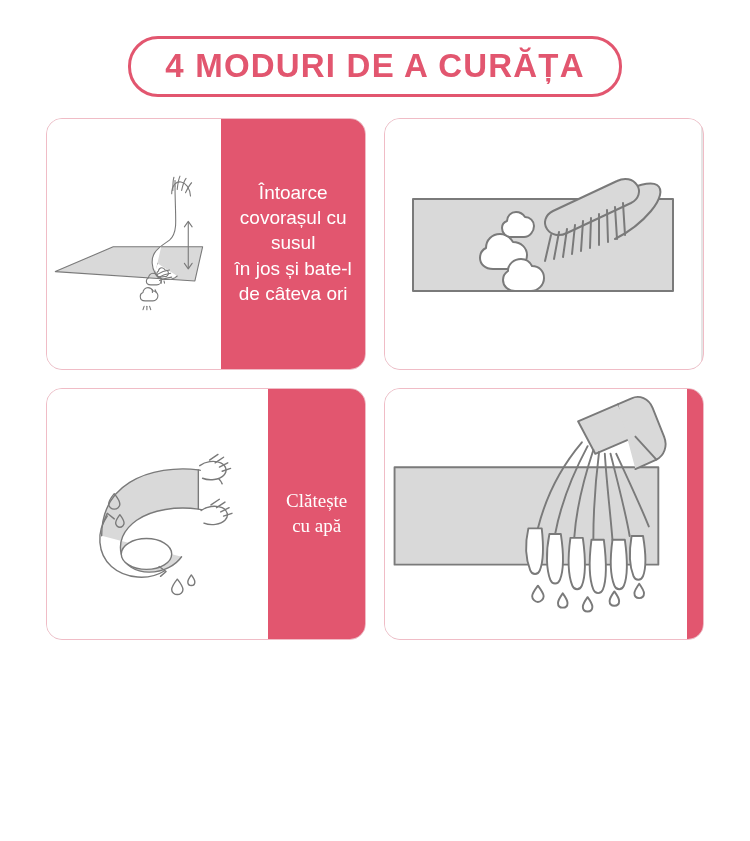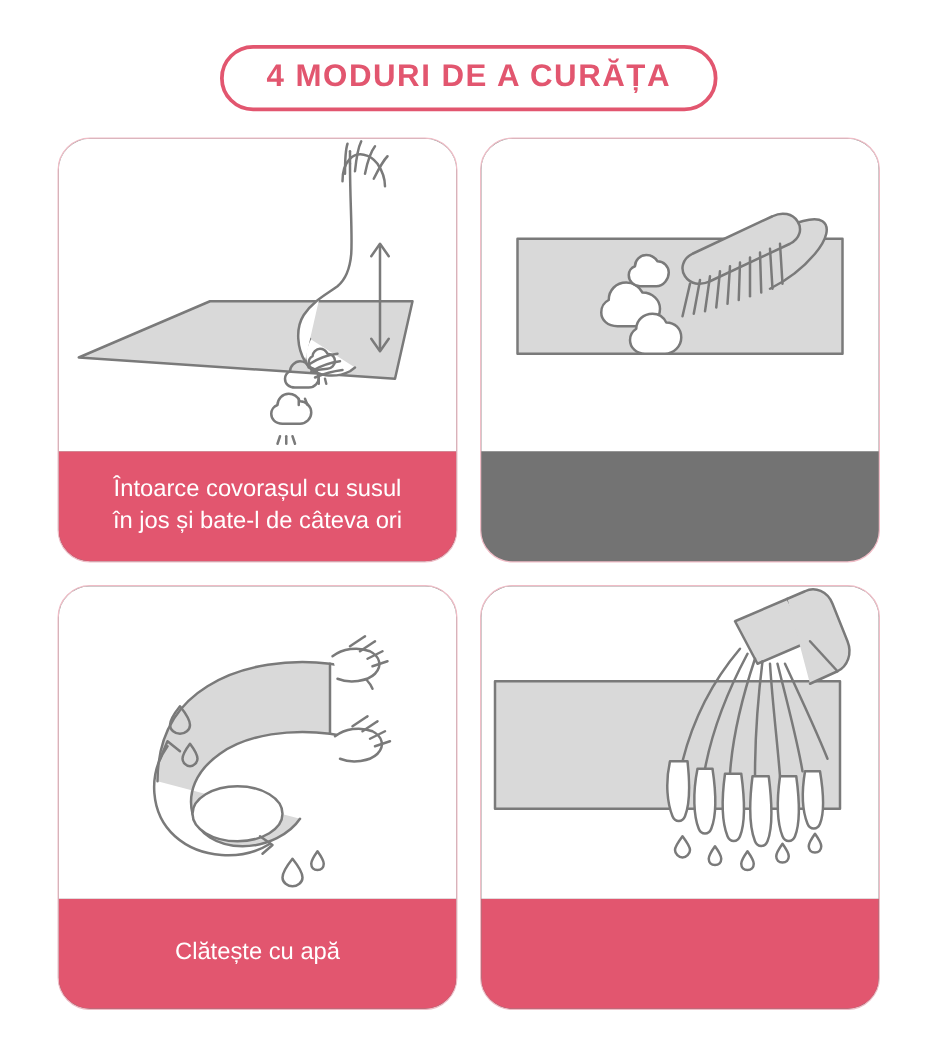--- a/index.html
+++ b/index.html
@@ -27,42 +27,41 @@
     padding-top: 36px;
   }
   .title-pill {
     border: 3px solid #e2566f;
     border-radius: 30px;
     padding: 10px 34px 12px 34px;
     display: inline-block;
   }
   .title-text {
     color: #e2566f;
-    font-size: 25px;
+    font-size: 33px;
     font-weight: bold;
     letter-spacing: 1.2px;
     line-height: 1;
     white-space: nowrap;
   }
   
   .grid {
     margin: 21px 46px 0 46px;
     display: grid;
     grid-template-columns: 1fr 1fr;
     grid-template-rows: auto auto;
     column-gap: 18px;
     row-gap: 18px;
   }
   .card {
     border: 1px solid #f0bcc6;
-    border-radius: 26px;
+    border-radius: 16px;
     overflow: hidden;
-    background: #737373;
+    background: #e5e5e5;
     display: flex;
-    flex-direction: column;
   }
   .card-art {
     height: 250px;
     position: relative;
     background: #ffffff;
   }
   .card-art svg {
     display: block;
     width: 100%;
     height: 100%;
@@ -78,21 +77,21 @@
     display: flex;
     align-items: center;
     justify-content: center;
   }
   .card-caption span {
     display: block;
     width: 100%;
   }
   .cap-line { display: block; }
   
-  .card.one-line .card-caption { min-height: 62px; }
+  .card.one-line .card-caption { min-height: 62px; font-family: Liberation Serif, serif; }
 </style>
 </head>
 <body>
 
 <div class="page">
 
   <div class="title-wrap">
     <div class="title-pill">
       <div class="title-text">4 MODURI DE A CURĂȚA</div>
     </div>

